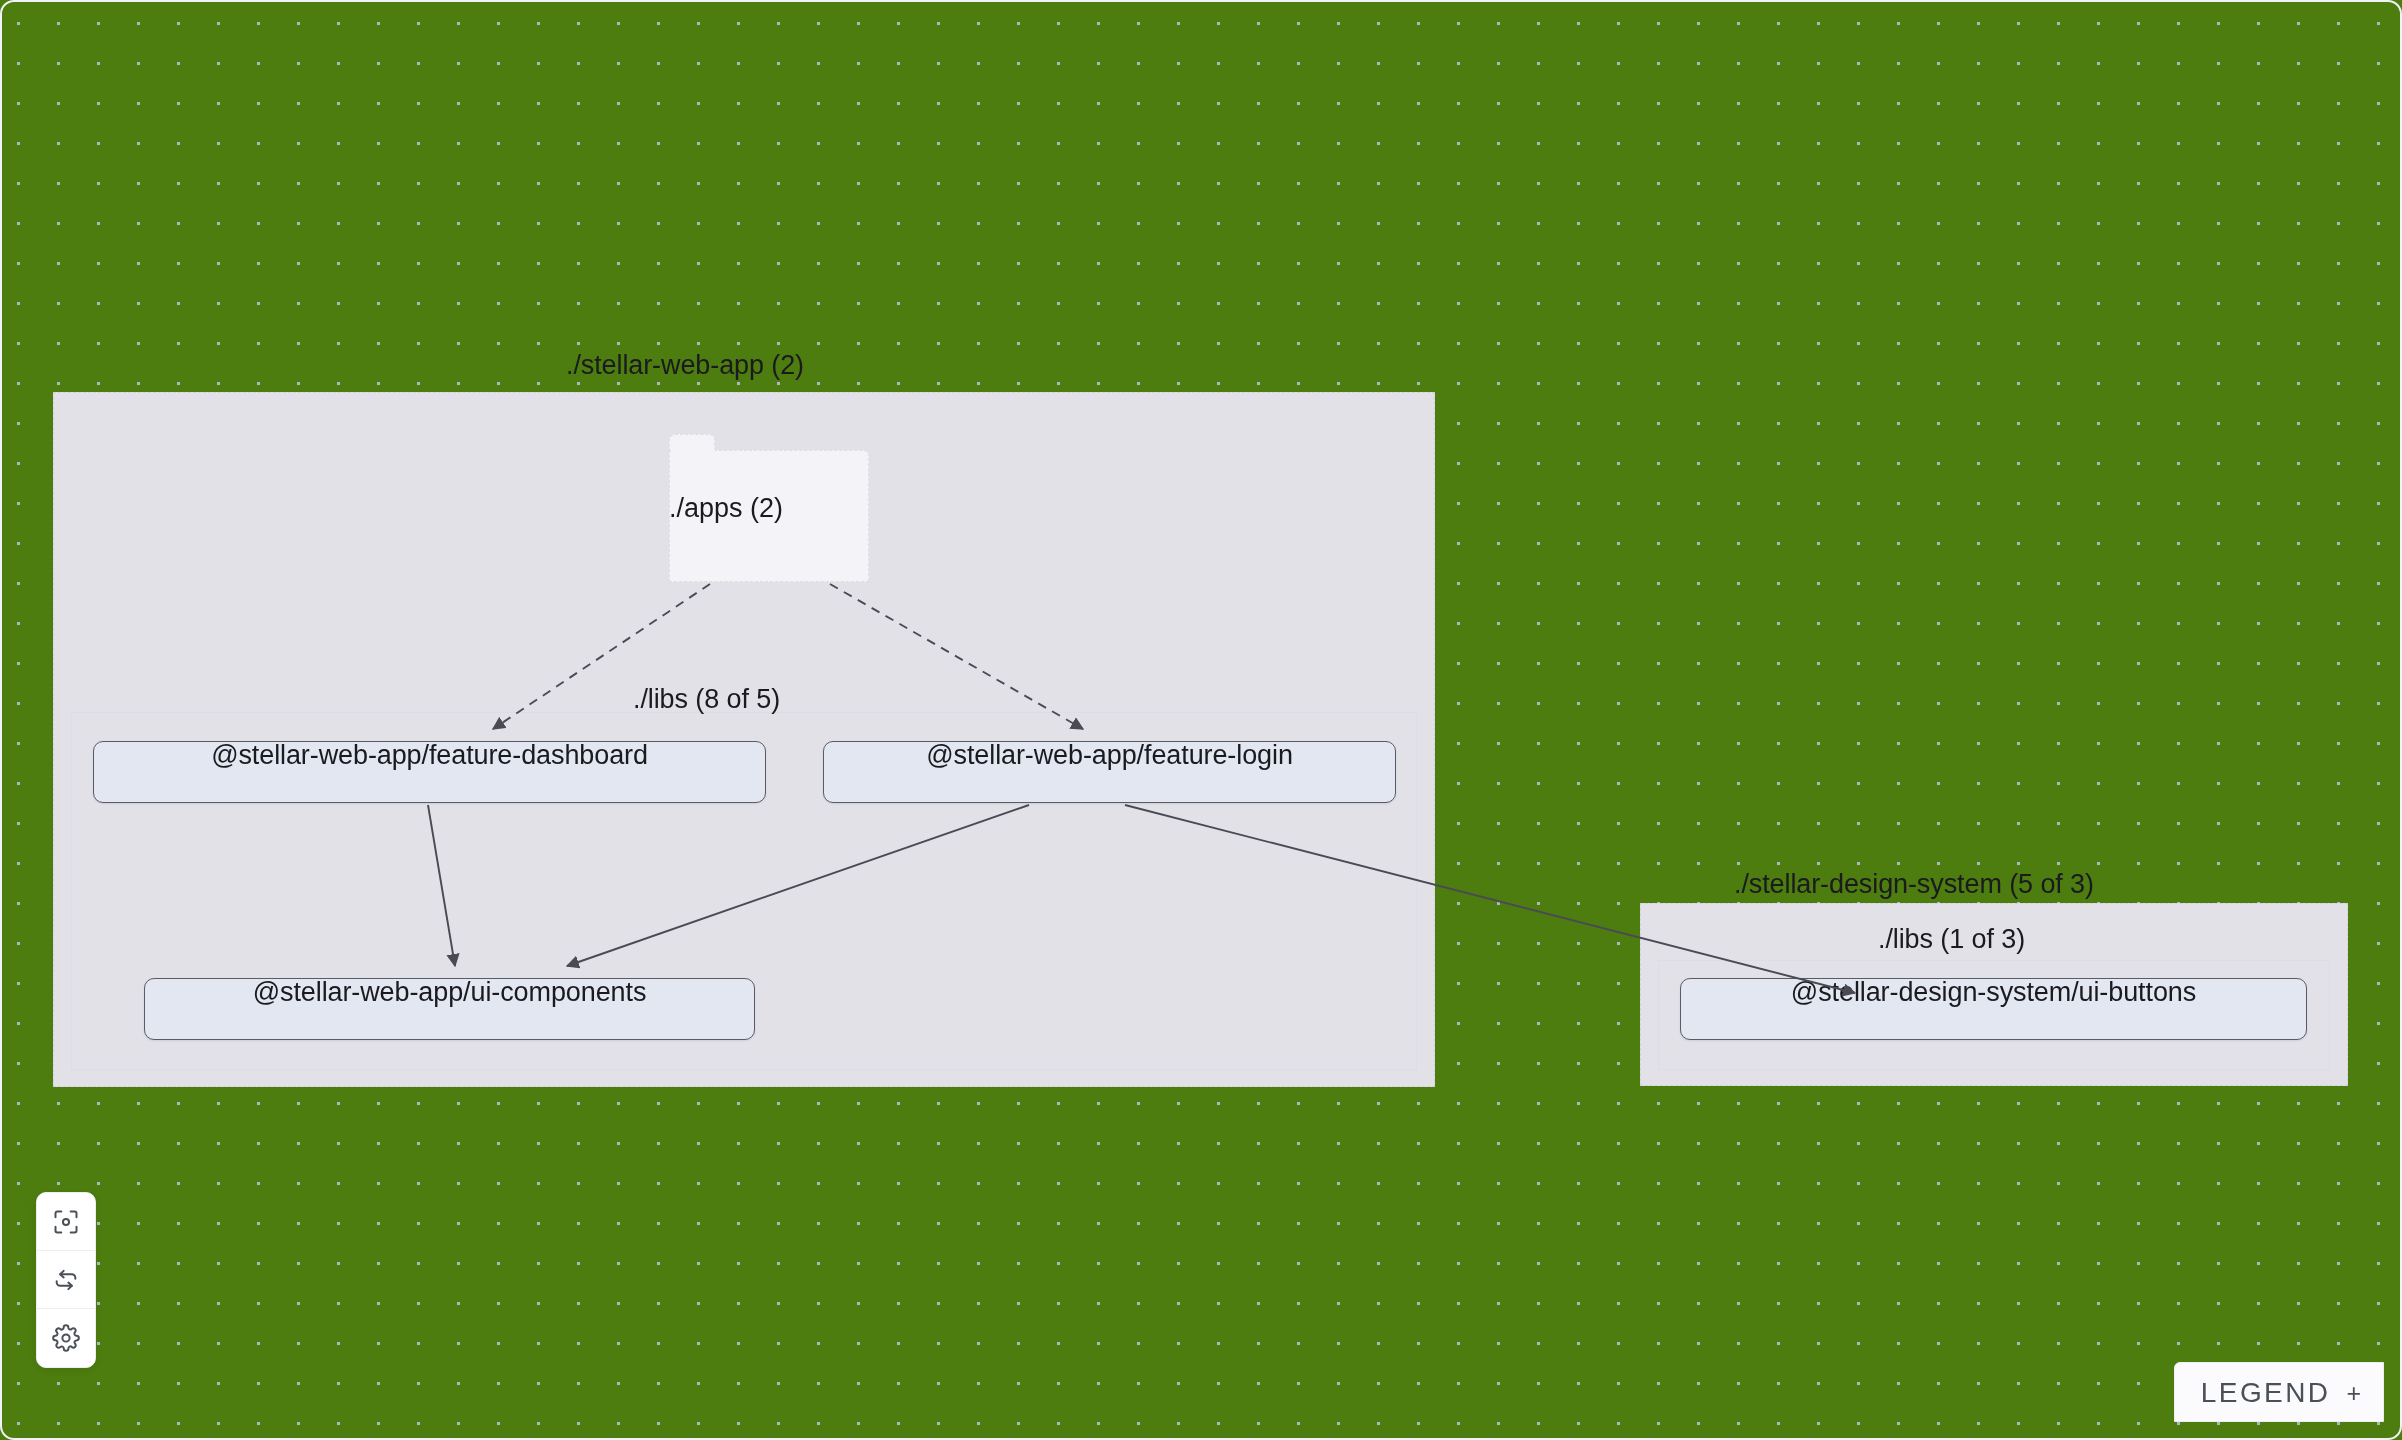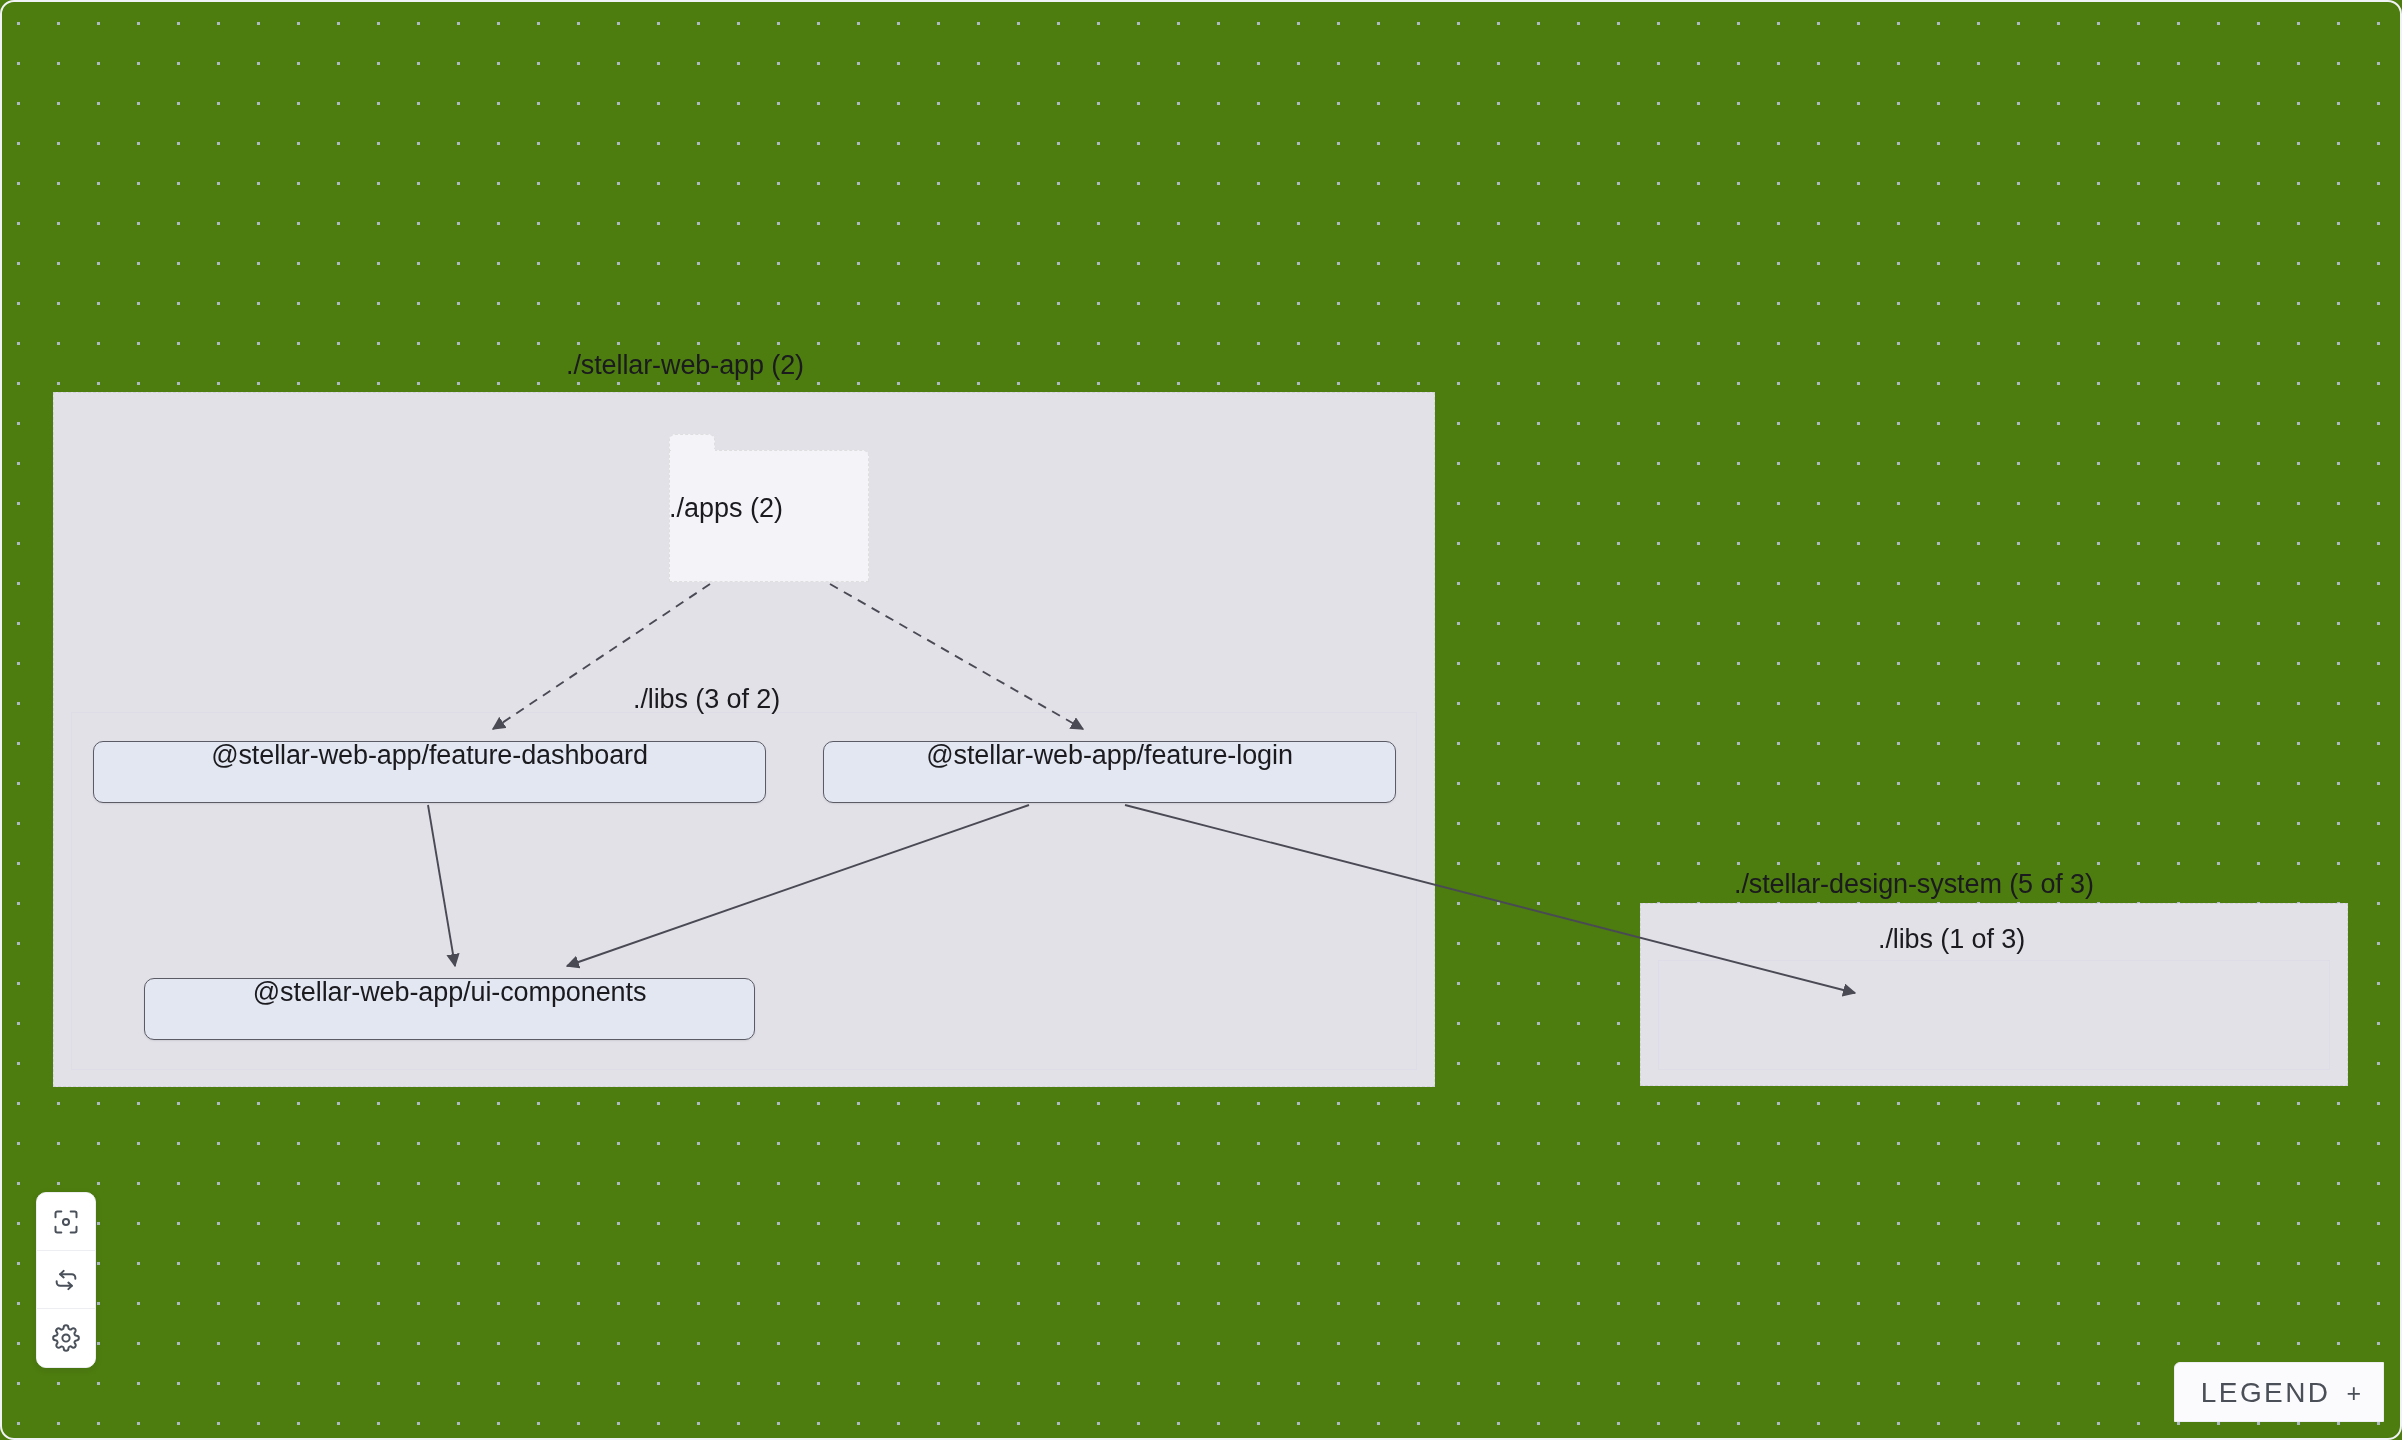--- a/index.html
+++ b/index.html
@@ -219,21 +219,21 @@
   <div id="dot-grid"></div>
 
   <div id="graph">
 
     <div class="group-label" style="left:566px; top:352px;">./stellar-web-app (2)</div>
 
     <div class="group" style="left:53px; top:392px; width:1382px; height:695px;"></div>
 
     <div class="group inner" style="left:71px; top:712px; width:1346px; height:358px;"></div>
 
-    <div class="group-label" style="left:633px; top:686px;">./libs (3 of 2)</div>
+    <div class="group-label" style="left:633px; top:686px;">./libs (8 of 5)</div>
 
     <div class="folder-node" style="left:669px; top:434px; width:200px; height:148px;">
       <span class="tab"></span>
       <span class="body"></span>
       <span class="folder-label">./apps (2)</span>
     </div>
 
     <div class="node" style="left:93px; top:741px; width:673px; height:62px;">
       <span class="node-label">@stellar-web-app/feature-dashboard</span>
     </div>
@@ -247,20 +247,23 @@
     </div>
 
     <div class="group-label" style="left:1734px; top:871px;">./stellar-design-system (5 of 3)</div>
 
     <div class="group" style="left:1640px; top:903px; width:708px; height:183px;"></div>
 
     <div class="group inner" style="left:1658px; top:960px; width:672px; height:110px;"></div>
 
     <div class="group-label" style="left:1878px; top:926px;">./libs (1 of 3)</div>
 
+    <div class="node" style="left:1680px; top:978px; width:627px; height:62px;">
+      <span class="node-label">@stellar-design-system/ui-buttons</span>
+    </div>
 
     <svg id="edges" viewBox="0 0 2402 1440">
       <defs>
         <marker id="arrow-head" viewBox="0 0 10 10" refX="9" refY="5" markerWidth="7" markerHeight="7" orient="auto-start-reverse">
           <path d="M 0 0 L 10 5 L 0 10 z" fill="#4a4a55"></path>
         </marker>
       </defs>
 
       <path class="edge-line dashed" d="M 710 584 L 493 729" marker-end="url(#arrow-head)"></path>
 

